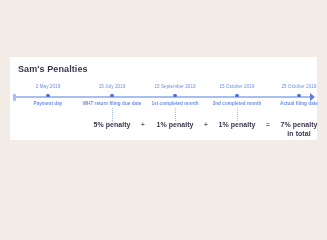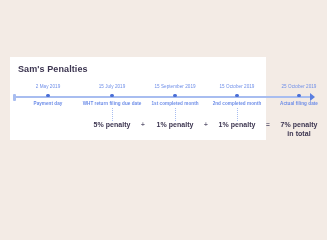--- a/index.html
+++ b/index.html
@@ -11,21 +11,21 @@
     height: 209px;
     background: #f3ebe5;
     font-family: "Liberation Sans", sans-serif;
     overflow: hidden;
   }
 
   .card {
     position: absolute;
     left: 10px;
     top: 57px;
-    width: 256px;
+    width: 307px;
     height: 83px;
     background: #ffffff;
   }
 
   .card-title {
     position: absolute;
     left: 8px;
     top: 7px;
     font-size: 9px;
     font-weight: bold;

